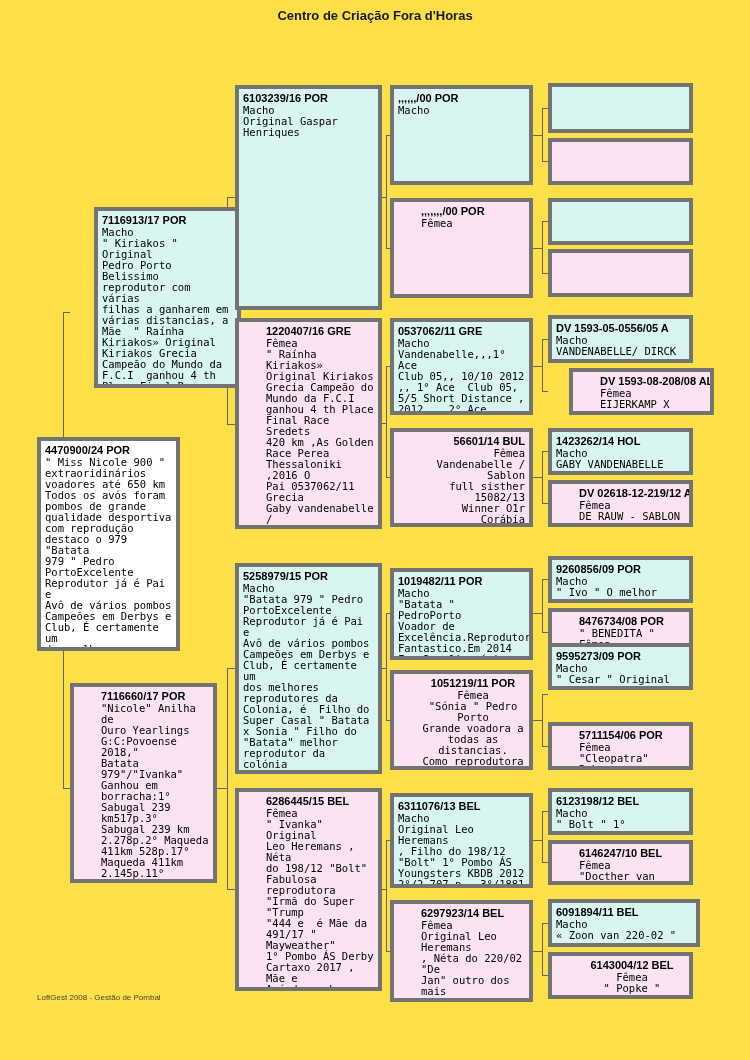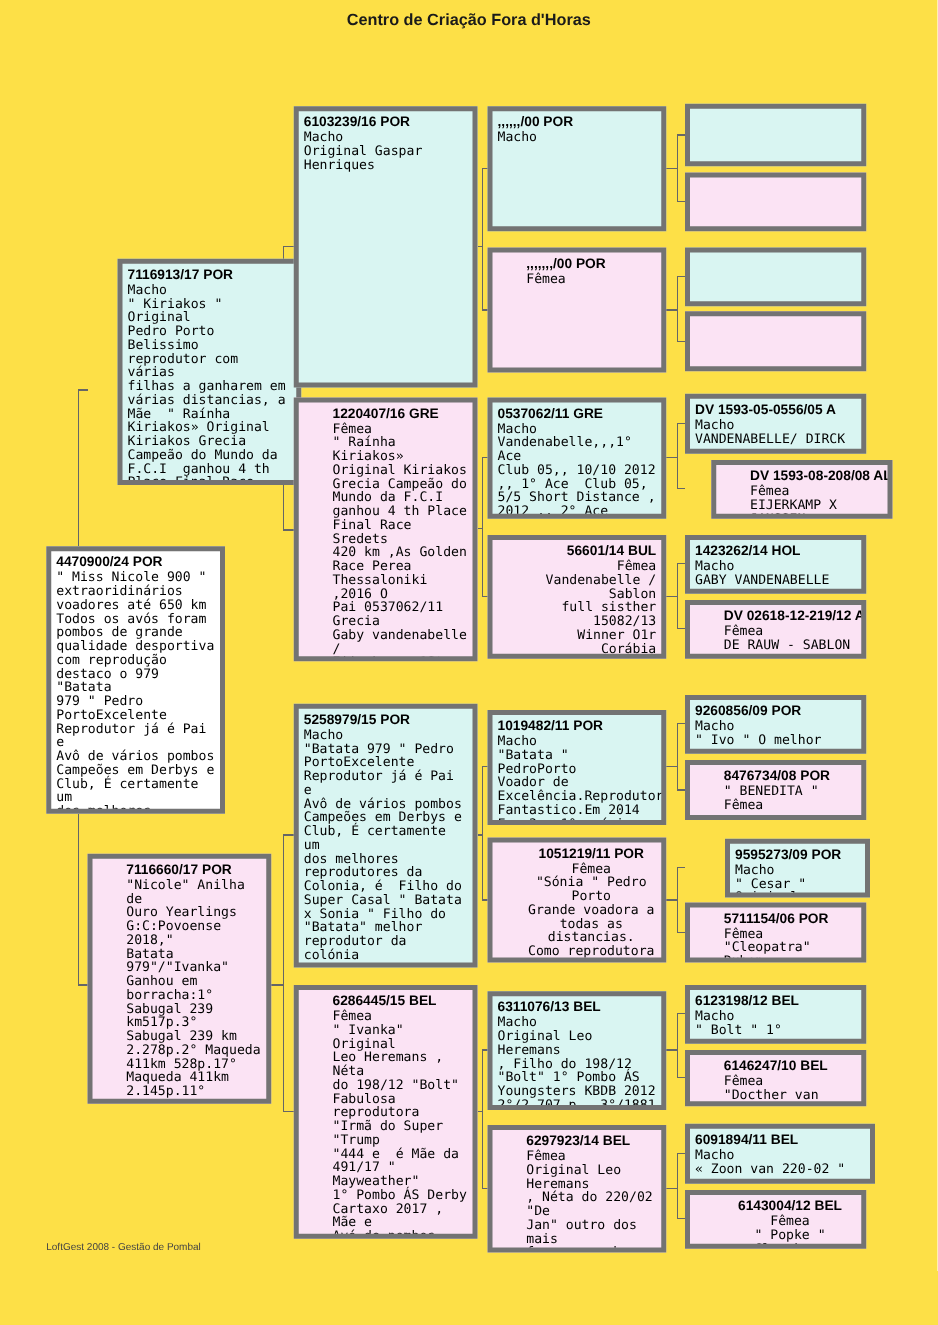--- a/index.html
+++ b/index.html
@@ -277,21 +277,21 @@
   <div class="box male" style="left:548px;top:556px;width:145px;height:47px;">
     <div class="ring">9260856/09 POR</div>
     <div class="bbody">Macho
 " Ivo " O melhor</div>
   </div>
   <div class="box female" style="left:548px;top:608px;width:145px;height:48px;">
     <div class="ring">8476734/08 POR</div>
     <div class="bbody">" BENEDITA "
 Fêmea</div>
   </div>
-  <div class="box male" style="left:548px;top:671px;width:116px;height:47px;margin-left:32px;">
+  <div class="box male" style="left:548px;top:643px;width:145px;height:47px;">
     <div class="ring">9595273/09 POR</div>
     <div class="bbody">Macho
 " Cesar " Original</div>
   </div>
   <div class="box female" style="left:548px;top:722px;width:145px;height:48px;">
     <div class="ring">5711154/06 POR</div>
     <div class="bbody">Fêmea
 "Cleopatra" Ruben</div>
   </div>
   <div class="box male" style="left:548px;top:788px;width:145px;height:47px;">

